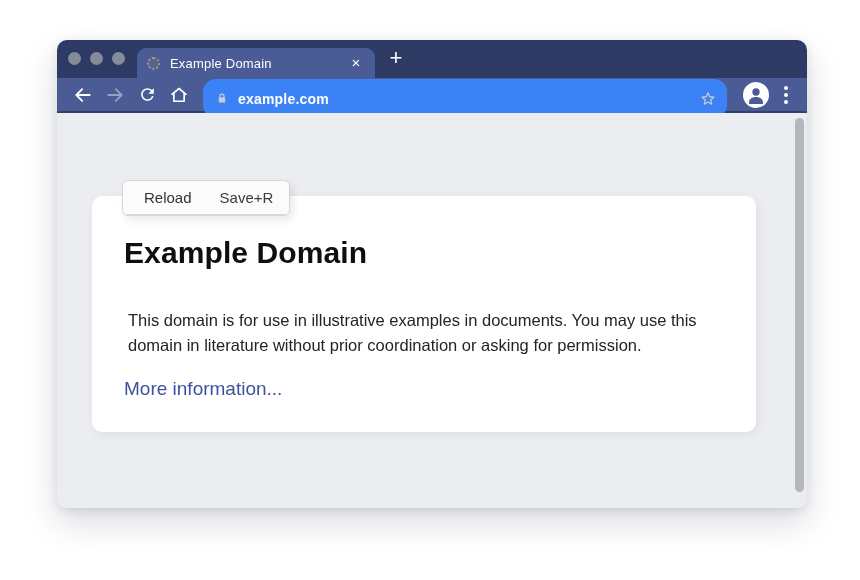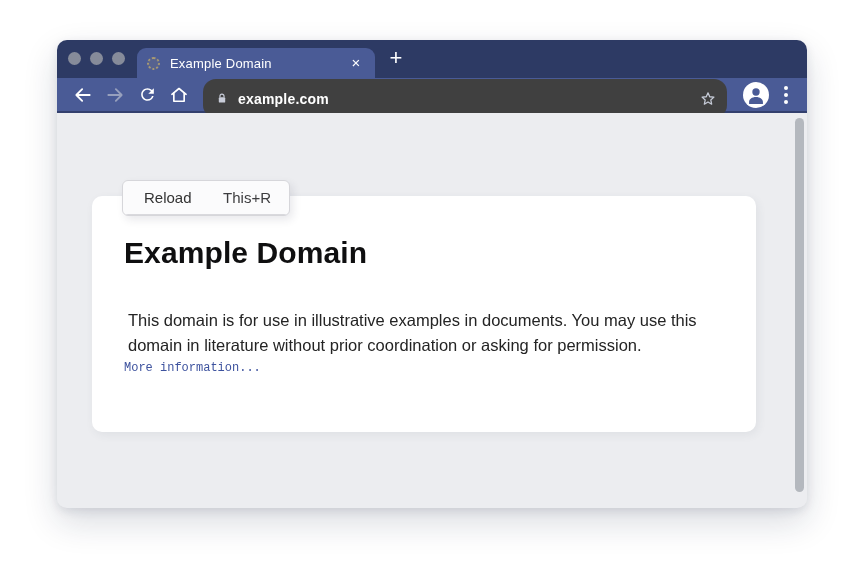--- a/index.html
+++ b/index.html
@@ -23,38 +23,38 @@
   .tab .tab-close{flex:0 0 auto;margin-right:10px;width:18px;height:18px;line-height:17px;text-align:center;
        color:#ffffff;font-size:15px;border-radius:50%;cursor:default;}
   .newtab{position:absolute;left:326px;top:5px;width:26px;height:26px;color:#ffffff;font-size:22px;
        line-height:25px;text-align:center;}
 
   
   .toolbar{position:relative;height:35px;background:#4a5b96;border-bottom:2px solid #33406e;
        display:flex;align-items:center;padding:0 10px;box-sizing:border-box;}
   .navbtn{width:24px;height:24px;margin:0 4px;display:flex;align-items:center;justify-content:center;flex:0 0 auto;}
   .navbtn svg{display:block;}
-  .pill{flex:1 1 auto;height:39px;margin:8px 10px 0 8px;background:#404040;border-radius:13px;
+  .pill{flex:1 1 auto;height:39px;margin:8px 10px 0 8px;background:#3b82f6;border-radius:13px;
        display:flex;align-items:center;padding:0 10px 0 12px;box-sizing:border-box;min-width:0;}
   .pill .lock{flex:0 0 auto;margin-right:9px;display:flex;}
   .pill .url{flex:1 1 auto;color:#ffffff;font-size:14px;font-weight:700;letter-spacing:.2px;white-space:nowrap;overflow:hidden;}
   .pill .star{flex:0 0 auto;display:flex;}
   .avatar{flex:0 0 auto;width:26px;height:26px;border-radius:50%;background:#ffffff;margin:0 6px;
        display:flex;align-items:center;justify-content:center;overflow:hidden;}
   .kebab{flex:0 0 auto;width:18px;height:24px;display:flex;flex-direction:column;align-items:center;
        justify-content:center;gap:3px;margin:0 2px;}
   .kebab i{width:4px;height:4px;border-radius:50%;background:#ffffff;display:block;}
 
   
   .content{position:relative;height:393px;background:#ecedf0;}
   .card{position:absolute;left:35px;top:83px;width:664px;height:236px;background:#ffffff;border-radius:10px;
        box-shadow:2px 3px 10px rgba(60,64,90,.07);}
   .card .heading{position:absolute;left:32px;top:40px;margin:0;font-size:30px;font-weight:700;color:#0f0f10;letter-spacing:.1px;}
   .card .body{position:absolute;left:32px;top:108px;margin:4px;width:610px;font-size:16.5px;line-height:25px;color:#242424;}
-  .card .more-link{position:absolute;left:32px;top:165px;font-size:12px;color:#3d529e;text-decoration:none;font-family:Liberation Mono, monospace;}
+  .card .more-link{position:absolute;left:32px;top:182px;font-size:19px;color:#3d529e;text-decoration:none;}
 
   
   .ctx-menu{position:absolute;left:65px;top:67px;width:166px;background:#fbfbfc;border:1px solid #d6d6da;
        border-radius:6px;box-shadow:3px 4px 8px rgba(40,44,70,.10);z-index:6;overflow:hidden;}
   .ctx-item{height:33px;display:flex;align-items:center;justify-content:space-between;
        padding:0 18px 0 21px;font-size:15px;color:#333333;gap:28px;}
   .ctx-item .shortcut{color:#3d3d3f;}
   .ctx-divider{height:1px;background:#d9d9dd;}
 
   
@@ -137,21 +137,21 @@
 
       <div class="card">
         <h1 class="heading">Example Domain</h1>
         <p class="body">This domain is for use in illustrative examples in documents. You may use this domain in literature without prior coordination or asking for permission.</p>
         <a class="more-link" href="#">More information...</a>
       </div>
 
       <div class="ctx-menu">
         <div class="ctx-item">
           <span>Reload</span>
-          <span class="shortcut">This+R</span>
+          <span class="shortcut">Save+R</span>
         </div>
         <div class="ctx-divider"></div>
       </div>
 
       <div class="scroll-thumb"></div>
     </div>
 
   </div>
 </div>
 

